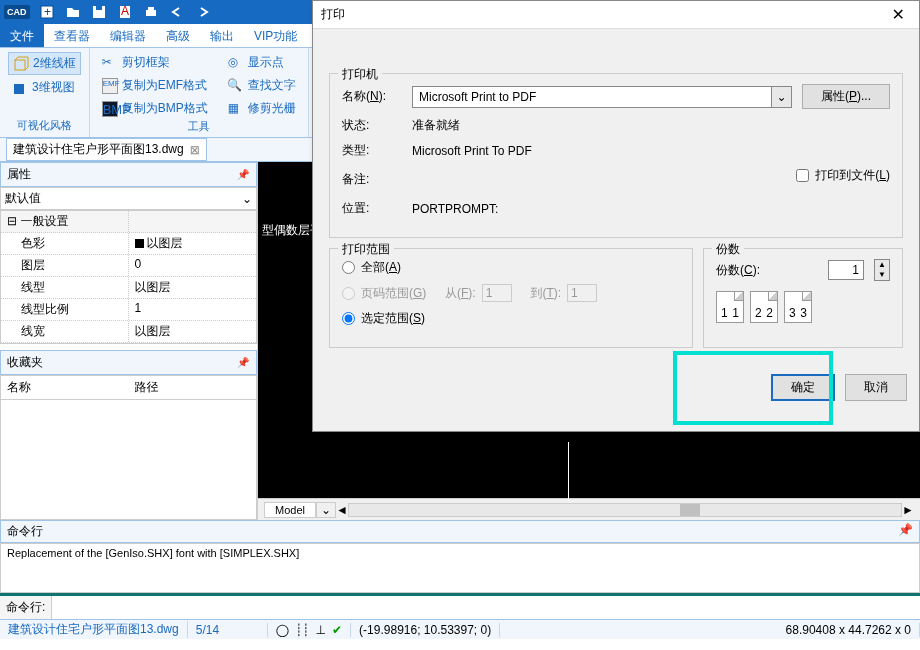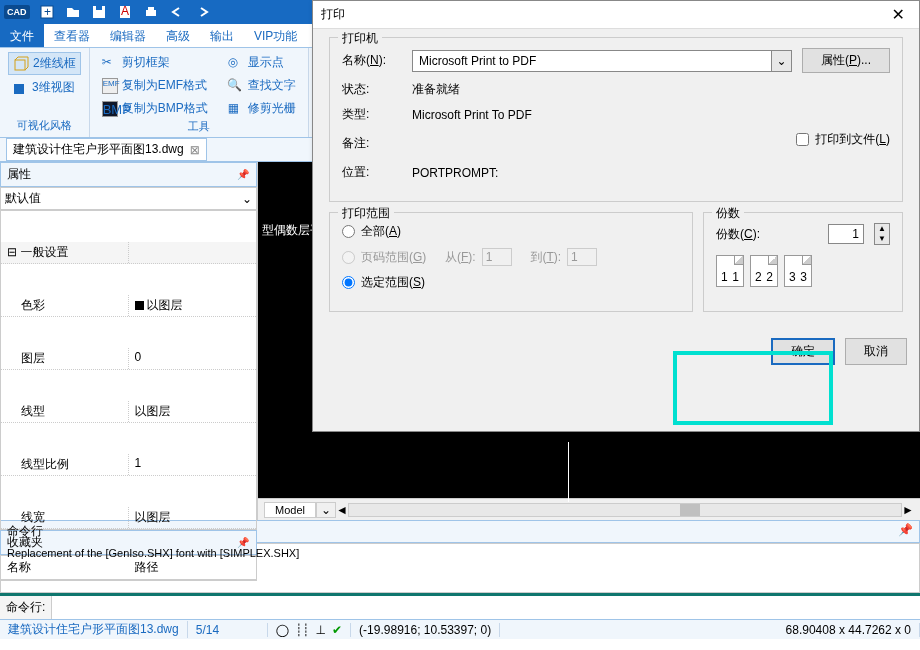--- a/index.html
+++ b/index.html
@@ -31,21 +31,21 @@
 .file-tab .close { color: #888; }
 
 
 .main-area { display: flex; height: 358px; }
 .left-panel { width: 258px; background: #fff; display: flex; flex-direction: column; border-right: 1px solid #ccc; }
 .panel-header { background: #f0f6fc; border: 1px solid #9fc4e8; padding: 3px 6px; color: #000; display: flex; justify-content: space-between; align-items: center; }
 .panel-header .pin { font-size: 10px; }
 .dropdown { border: 1px solid #ccc; padding: 2px 4px; display: flex; justify-content: space-between; align-items: center; background: #fff; }
 
 .prop-grid { border: 1px solid #ccc; font-size: 11px; }
-.prop-row { display: flex; border-bottom: 1px dotted #ccc; margin-top: 31px; }
+.prop-row { display: flex; border-bottom: 1px dotted #ccc; }
 .prop-row.header { background: #f5f5f5; font-weight: normal; }
 .prop-key { width: 50%; padding: 2px 6px; border-right: 1px dotted #ccc; }
 .prop-val { width: 50%; padding: 2px 6px; }
 .prop-indent { padding-left: 20px; }
 .black-sq { display: inline-block; width: 9px; height: 9px; background: #000; margin-right: 3px; vertical-align: middle; }
 
 .fav-panel { flex: 1; display: flex; flex-direction: column; }
 .fav-cols { display: flex; border: 1px solid #ccc; }
 .fav-cols div { width: 50%; padding: 3px 6px; }
 .fav-body { flex: 1; border: 1px solid #ccc; border-top: none; }
@@ -70,21 +70,21 @@
 
 .status-bar { height: 20px; background: #f0f6fc; border-top: 1px solid #9fc4e8; display: flex; align-items: center; font-size: 11px; }
 .status-seg { padding: 0 8px; border-right: 1px solid #c8d8ea; }
 .status-blue { color: #1a6ac0; }
 .status-seg.icons { display: flex; gap: 6px; align-items: center; }
 
 
 .dialog { position: absolute; left: 312px; top: 0; width: 608px; height: 432px; background: #f0f0f0; border: 1px solid #888; box-shadow: 2px 2px 6px rgba(0,0,0,0.2); }
 .dialog-title { height: 28px; background: #fff; display: flex; align-items: center; justify-content: space-between; padding: 0 8px; border-bottom: 1px solid #ddd; text-align: right; }
 .dialog-title .close-btn { font-size: 16px; cursor: pointer; padding: 0 6px; }
-.dialog-body { padding: 8px 16px; }
+.dialog-body { padding: 8px 16px; margin-top: 36px; }
 
 .fieldset { border: 1px solid #ccc; padding: 10px 12px 12px; margin-bottom: 10px; position: relative; }
 .fieldset-row { display: flex; gap: 10px; margin-bottom: 0; }
 .fs-legend { position: absolute; top: -8px; left: 8px; background: #f0f0f0; padding: 0 4px; font-size: 12px; }
 
 .form-row { display: flex; align-items: center; gap: 10px; margin-bottom: 8px; }
 .form-label { width: 60px; }
 .printer-select { flex: 1; display: flex; }
 .printer-select .sel { flex: 1; border: 1px solid #888; background: #fff; padding: 2px 6px; height: 22px; display: flex; align-items: center; }
 .printer-select .arrow { width: 20px; border: 1px solid #888; border-left: none; background: #e8e8e8; display: flex; align-items: center; justify-content: center; height: 22px; }

